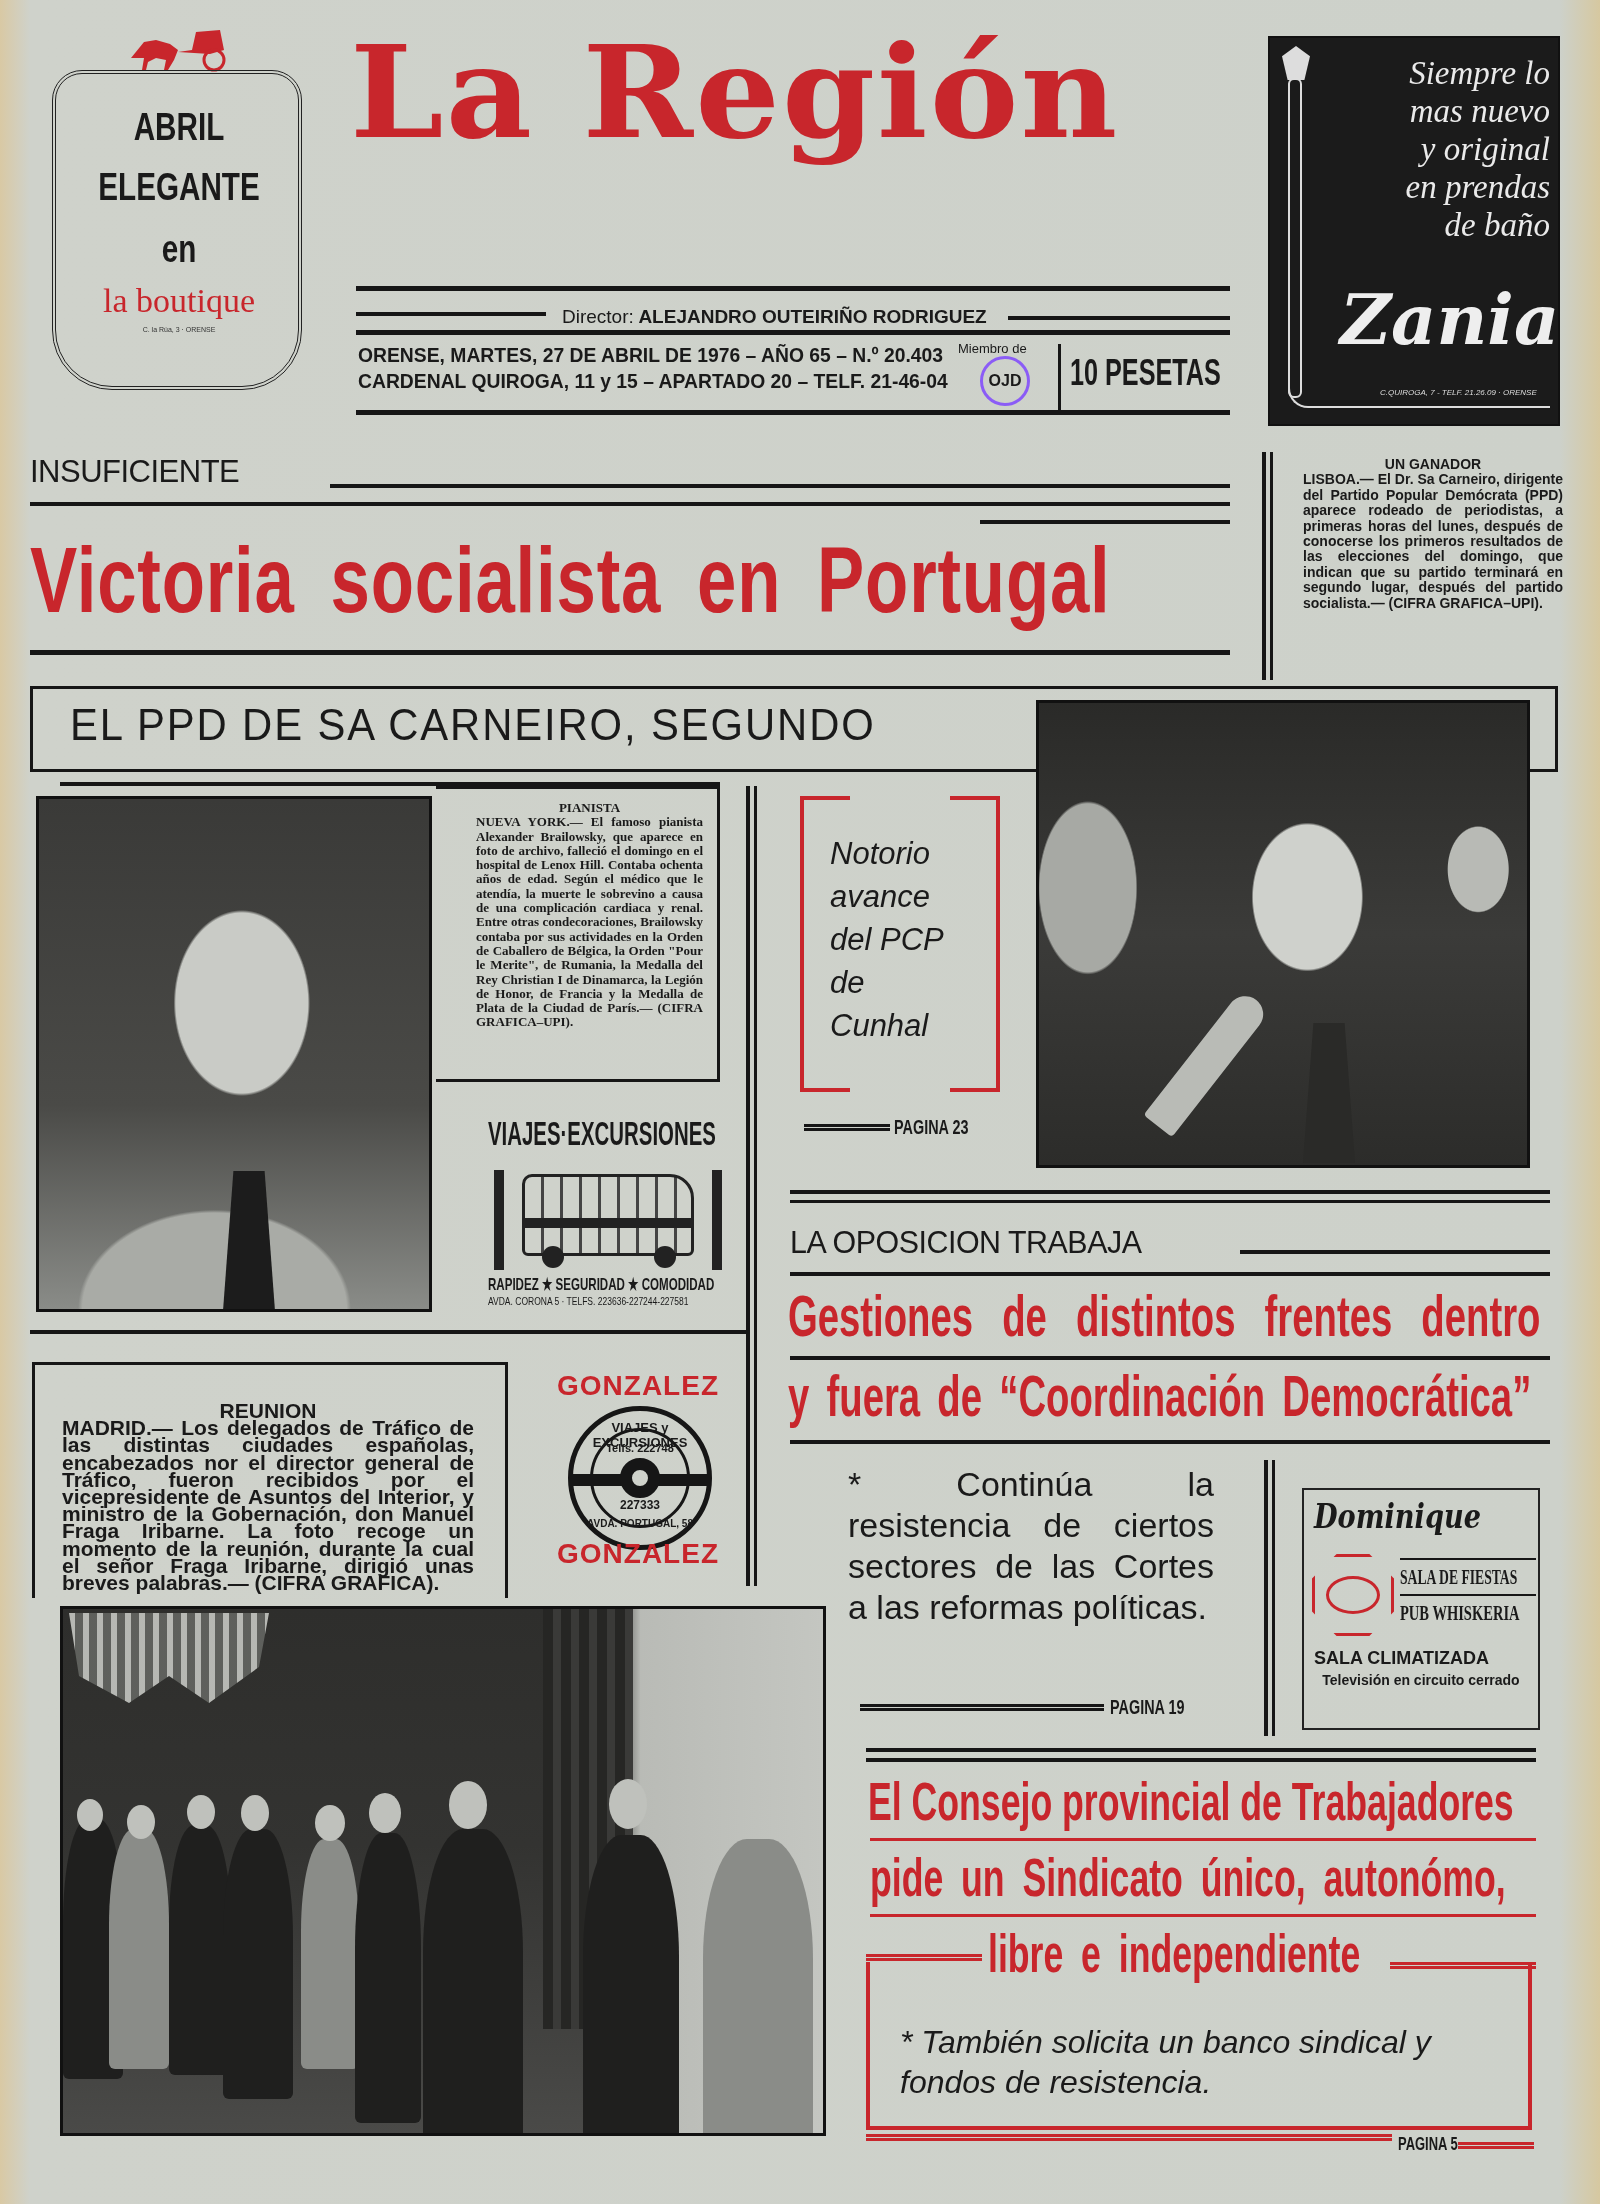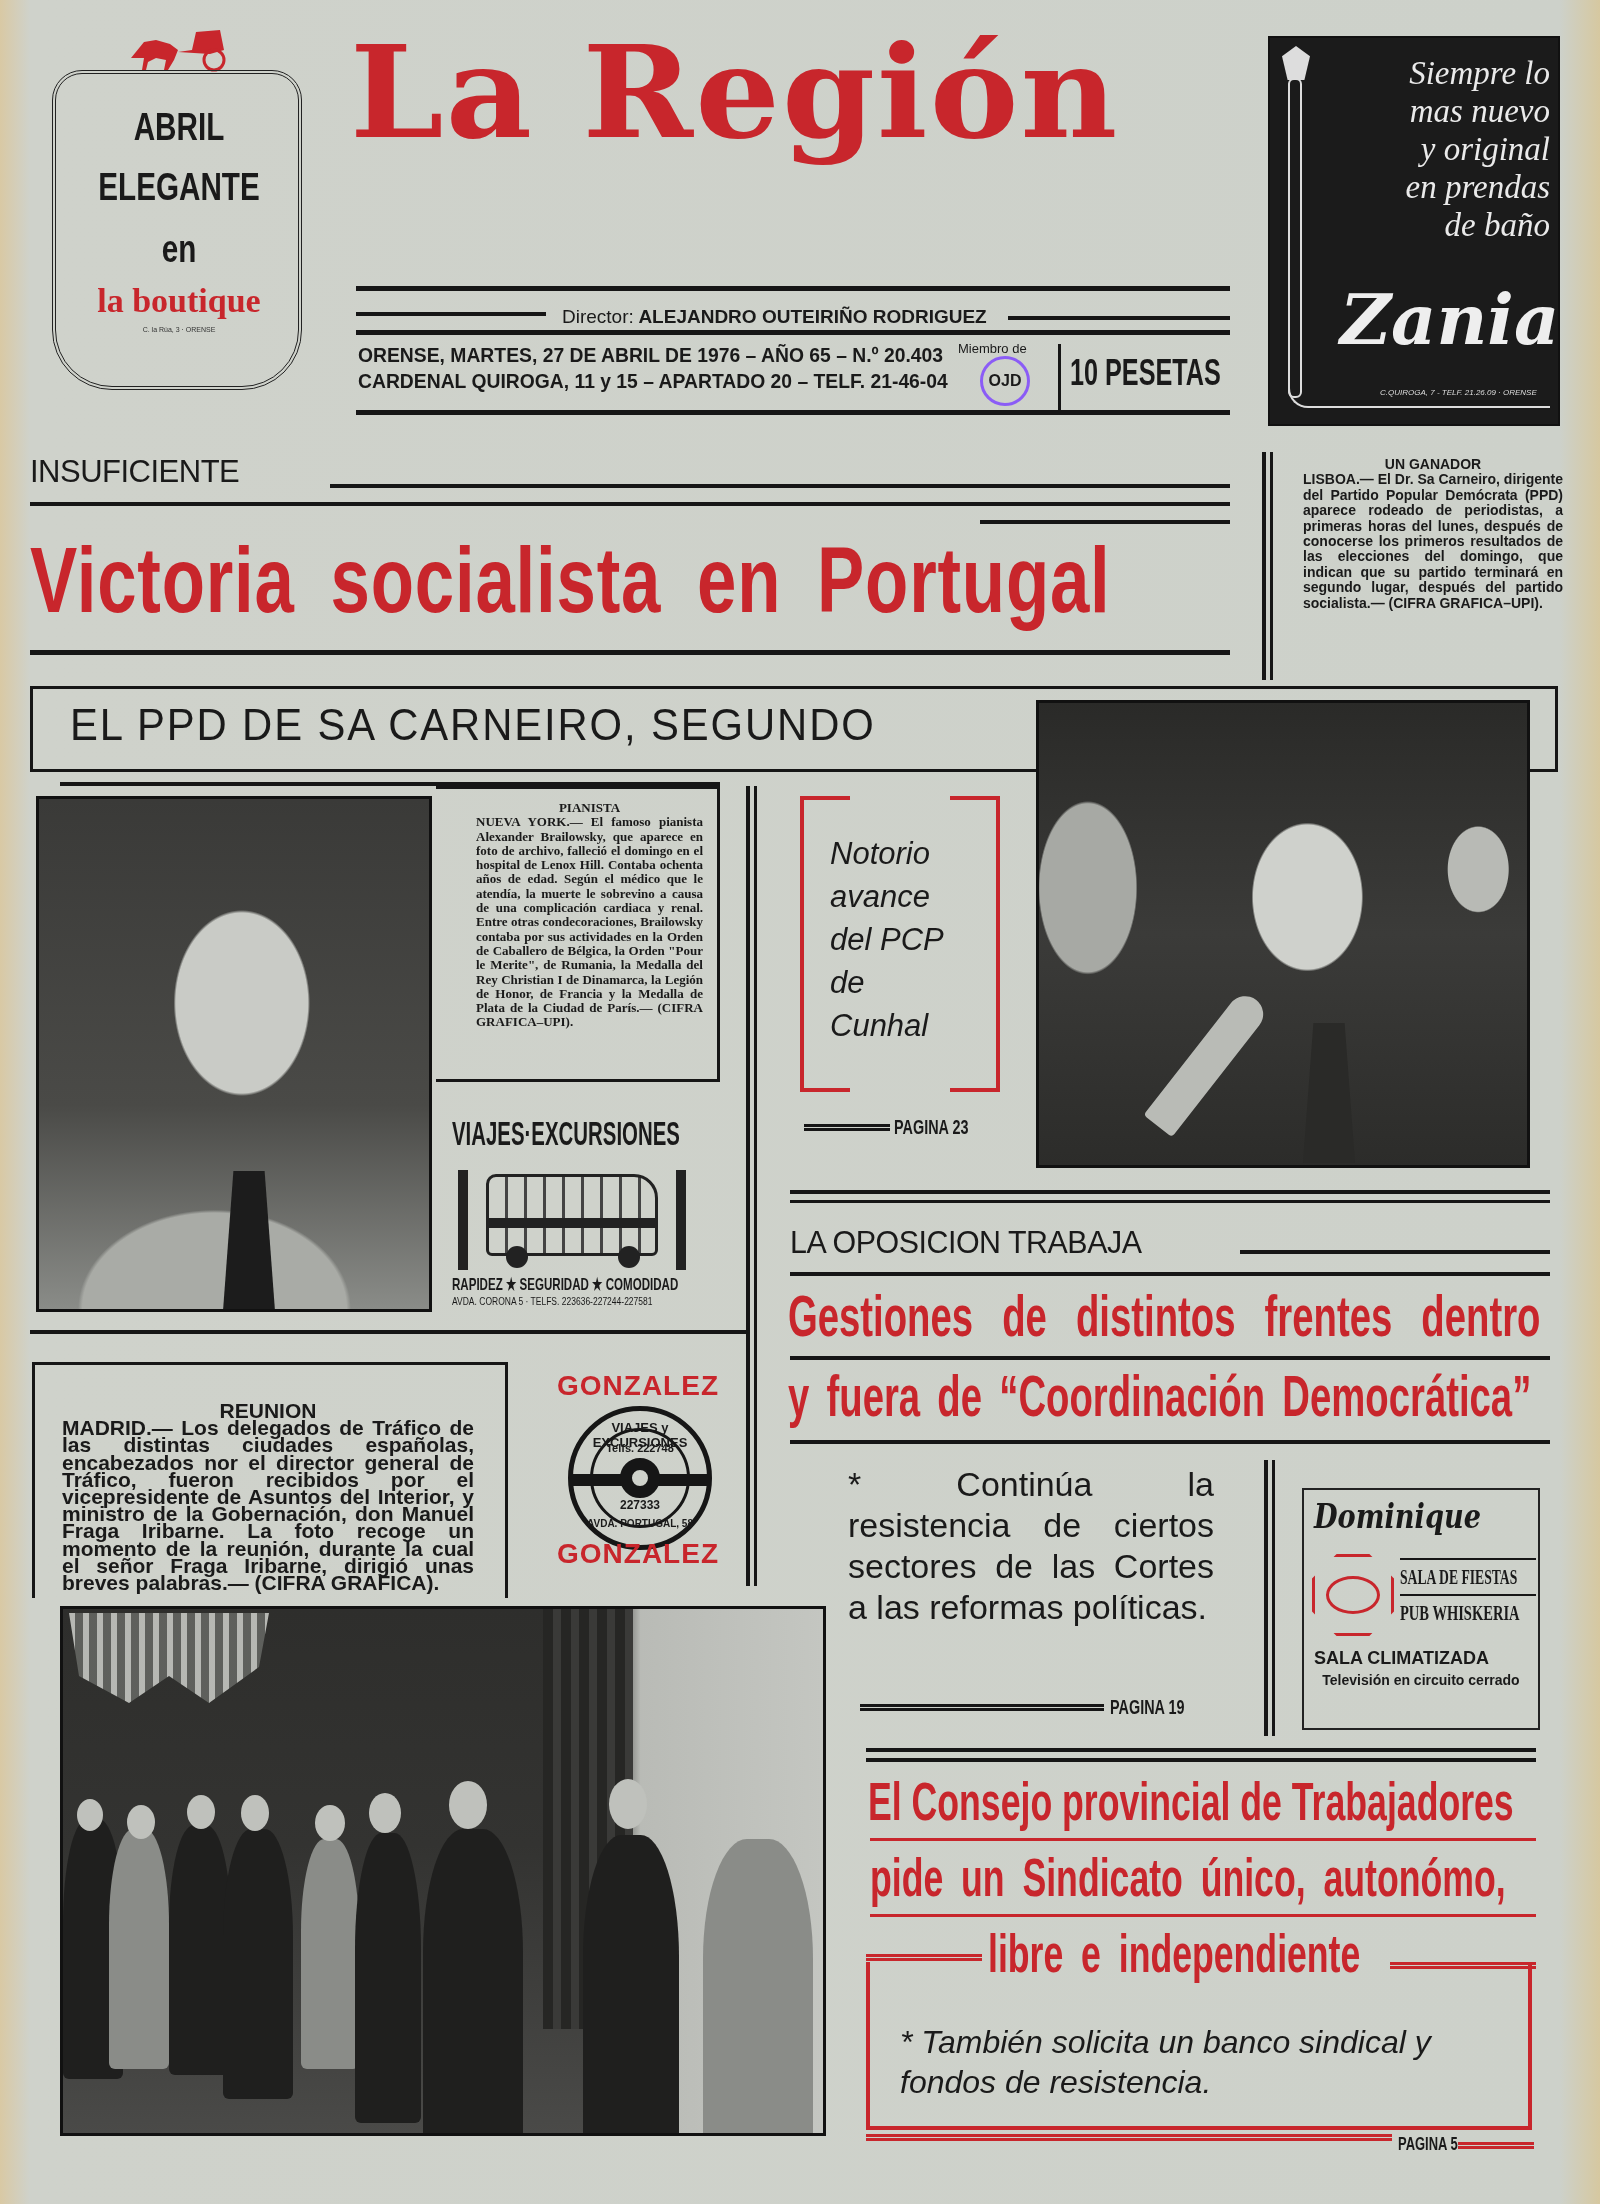--- a/index.html
+++ b/index.html
@@ -15,21 +15,21 @@
   .abs { position: absolute; }
   .rule { position: absolute; background: #161616; }
   .rrule { position: absolute; background: #c8262c; }
   .cond { font-family: "Liberation Sans Narrow", "Liberation Sans", sans-serif; font-weight: 700; transform-origin: left top; white-space: nowrap; }
 
   
   #boutique-ad { left: 38px; top: 20px; width: 282px; height: 380px; }
   .frame-ad { position:absolute; left:14px; top:50px; width:250px; height:320px; border:4px double #222; border-radius: 30px 30px 60px 60px; }
   .carriage { position:absolute; left:88px; top:8px; width:110px; height:44px; }
   .ad-big { position:absolute; width:100%; text-align:center; font-weight:700; font-size:38px; line-height:46px; transform: scaleX(0.78); font-family:"Liberation Sans", sans-serif; }
-  .boutique-name { position:absolute; left:0; width:100%; top:262px; text-align:center; font-family:"Liberation Serif", serif; font-weight:700; font-size:34px; color:#c8262c; }
+  .boutique-name { position:absolute; left:0; width:100%; top:262px; text-align:center; font-family:"Liberation Serif", serif; font-weight:400; font-size:34px; color:#c8262c; }
   .ad-addr { position:absolute; left:0; width:100%; top:306px; text-align:center; font-size:7px; color:#333; }
 
   #title { left: 350px; top: 28px; font-family: "DejaVu Serif", "Liberation Serif", serif; font-weight: 700; font-size: 128px; color: #c8262c; letter-spacing: 2px; line-height: 1; transform: scaleX(1.04); transform-origin:left top; }
 
   #director { left: 562px; top: 306px; font-size: 19px; font-weight: 700; white-space: nowrap; }
   #director .lbl { font-weight: 400; }
   #dateline { left: 358px; top: 343px; font-size: 21px; font-weight: 700; white-space: nowrap; transform: scaleX(0.92); transform-origin:left top; }
   #address { left: 358px; top: 369px; font-size: 21px; font-weight: 700; white-space: nowrap; transform: scaleX(0.92); transform-origin:left top; }
   #miembro { left: 958px; top: 341px; font-size: 13px; }
   #ojd { left: 980px; top: 356px; width: 50px; height: 50px; border: 3px solid #8b5cf6; border-radius: 50%; font-size: 16px; font-weight: 700; text-align: center; line-height: 44px; }
@@ -56,21 +56,21 @@
   .photo { position:absolute; border: 3px solid #111; overflow: hidden; }
   #photo-pianist { left: 36px; top: 796px; width: 396px; height: 516px;
      background: radial-gradient(ellipse 110px 150px at 52% 40%, #c9cbc6 60%, transparent 62%),
                  radial-gradient(ellipse 220px 160px at 45% 100%, #a9aba6 60%, transparent 62%),
                  linear-gradient(180deg, #3a3a38 0, #4a4a47 60%, #8a8c88 100%); }
   .tie { position:absolute; width: 52px; height: 140px; background: #1c1c1c; clip-path: polygon(20% 0, 80% 0, 100% 100%, 0 100%); }
 
   #pianista-box { left: 436px; top: 786px; width: 284px; height: 296px; border: 3px solid #161616; border-left: none; padding: 12px 14px 0 40px; font-family:"Liberation Serif", serif; font-weight:700; font-size: 13px; line-height: 14.3px; text-align: justify; }
   #pianista-box .hd { display:block; text-align:center; }
 
-  #viajes-ad { left: 452px; top: 1114px; width: 240px; height: 196px; text-decoration: underline; }
+  #viajes-ad { left: 488px; top: 1114px; width: 240px; height: 196px; text-decoration: underline; }
   #viajes-title { position:absolute; left: 0; top: 0; font-size: 34px; font-weight: 700; white-space: nowrap; transform: scaleX(0.6); transform-origin:left top; }
   .bus { position:absolute; left: 34px; top: 60px; width: 172px; height: 82px; border: 3px solid #222; border-radius: 10px 24px 6px 6px; background: repeating-linear-gradient(90deg, #cfd2cb 0 16px, #444 16px 19px); }
   .bus-stripe { position:absolute; left: 34px; top: 104px; width: 172px; height: 10px; background:#222; }
   .bus-wheel { position:absolute; top: 132px; width: 22px; height: 22px; background:#222; border-radius:50%; }
   .vbar { position:absolute; top: 56px; width: 10px; height: 100px; background:#222; }
   #viajes-slogan { position:absolute; left: 0; top: 160px; font-size: 17px; font-weight: 700; white-space: nowrap; transform: scaleX(0.68); transform-origin:left top; }
   #viajes-addr { position:absolute; left: 0; top: 182px; font-size: 10px; white-space: nowrap; transform: scaleX(0.85); transform-origin:left top; }
 
   #notorio-box { left: 800px; top: 796px; width: 200px; height: 296px; }
   .br-l { position:absolute; left:0; top:0; width: 50px; height: 296px; border: 4px solid #c8262c; border-right: none; }

